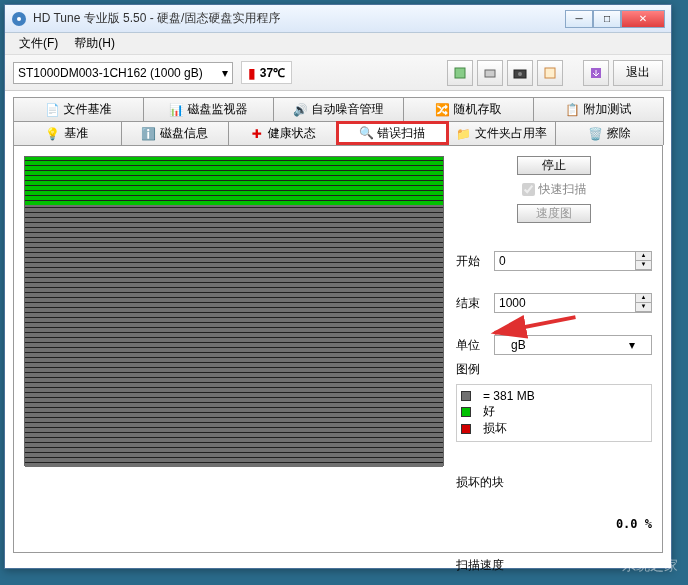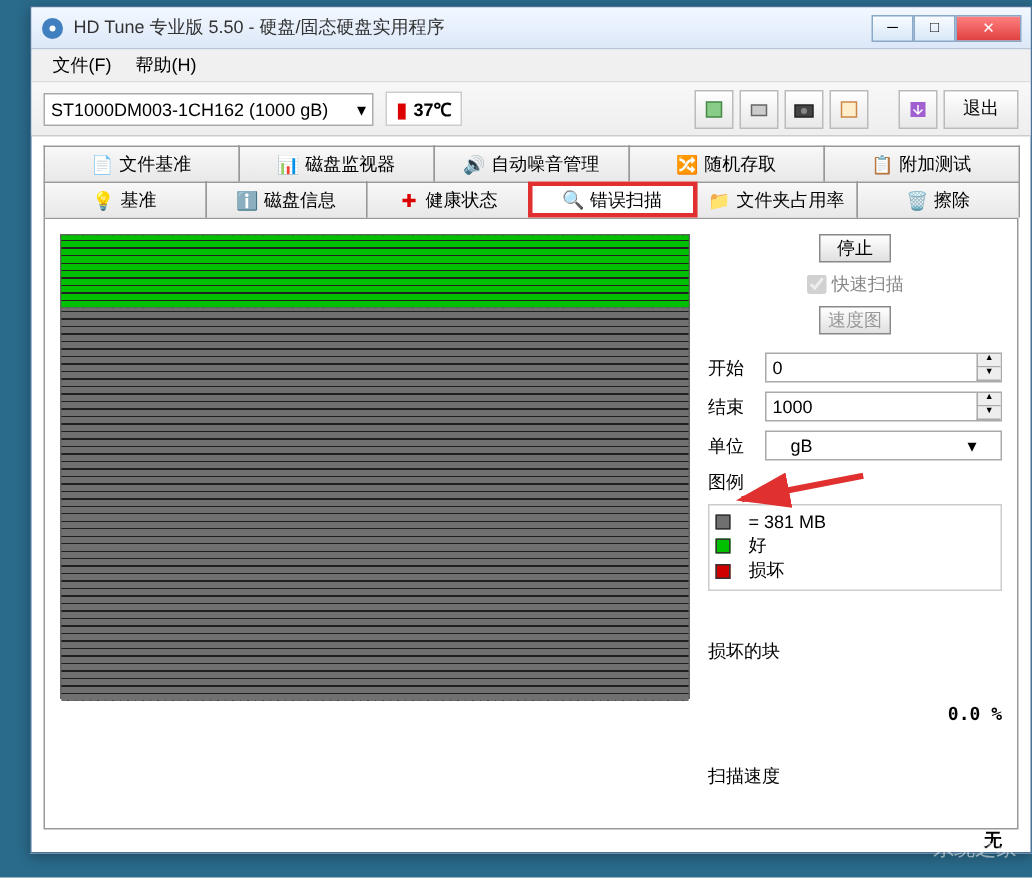--- a/index.html
+++ b/index.html
@@ -1,17 +1,17 @@
 <!DOCTYPE html>
 <html><head>
 <meta charset="utf-8">
 <style>
 * { box-sizing: border-box; margin: 0; padding: 0; font-family: "Microsoft YaHei", SimSun, Arial, sans-serif; font-size: 12px; }
 body { background: #2a6a8a; width: 688px; height: 585px; position: relative; }
-.window { position: absolute; left: 20px; top: 4px; width: 668px; height: 565px; background: #fff; border: 1px solid #4a7299; box-shadow: 0 2px 8px rgba(0,0,0,0.3); }
+.window { position: absolute; left: 4px; top: 4px; width: 668px; height: 565px; background: #fff; border: 1px solid #4a7299; box-shadow: 0 2px 8px rgba(0,0,0,0.3); }
 .titlebar { height: 28px; background: linear-gradient(to bottom, #f2f8ff, #dce8f8); display: flex; align-items: center; padding: 0 6px; border-bottom: 1px solid #b8c8d8; }
 .app-icon { width: 16px; height: 16px; margin-right: 6px; }
 .title-text { flex: 1; color: #333; }
 .win-btns { display: flex; gap: 0; }
 .win-btn { width: 28px; height: 18px; border: 1px solid #8aa8c8; background: linear-gradient(to bottom,#f8fbff,#d8e8f8); display: flex; align-items: center; justify-content: center; cursor: pointer; font-size: 10px; }
 .win-btn.close { background: linear-gradient(to bottom,#ff8080,#e04040); color: #fff; width: 44px; }
 .menubar { height: 22px; background: #f0f0f0; display: flex; align-items: center; padding: 0 6px; border-bottom: 1px solid #ddd; }
 .menuitem { padding: 2px 8px; cursor: pointer; }
 .toolbar { height: 36px; background: linear-gradient(to bottom,#f8f8f8,#eee); display: flex; align-items: center; padding: 0 8px; gap: 8px; border-bottom: 1px solid #ccc; }
 .drive-select { width: 220px; height: 22px; border: 1px solid #aaa; background: #fff; padding: 0 4px; display: flex; align-items: center; justify-content: space-between; }
@@ -24,23 +24,23 @@
 .tabrow { display:flex; }
 .tab { flex:1; height:24px; border:1px solid #999; border-bottom:none; background:linear-gradient(to bottom,#f8f8f8,#e8e8e8); display:flex; align-items:center; justify-content:center; gap:4px; cursor:pointer; font-size:12px; margin-right:-1px;}
 .tab.selected { background:#fff; position:relative; z-index:2; }
 .tab.highlight { border:3px solid #e03030; }
 .tab-icon { width:14px; height:14px; display:inline-flex; align-items:center; justify-content:center; }
 .content { border:1px solid #999; background:#fff; padding:10px; display:flex; gap:12px; height:408px; }
 .scanarea { width:420px; height:310px; border:1px solid #666; position:relative; background:#404040; }
 .grid-green { position:absolute; left:0; top:0; width:100%; height:48px; background:repeating-linear-gradient(0deg,#00c000 0,#00c000 4px,#202020 4px,#202020 5px),repeating-linear-gradient(90deg,transparent 0,transparent 4px,#202020 4px,#202020 5px); background-color:#00c000;}
 .grid-gray { position:absolute; left:0; top:48px; width:100%; height:262px; background:repeating-linear-gradient(0deg,#707070 0,#707070 4px,#202020 4px,#202020 5px),repeating-linear-gradient(90deg,transparent 0,transparent 4px,#202020 4px,#202020 5px); background-color:#707070;}
 .sidepanel { flex:1; display:flex; flex-direction:column; gap:6px; }
-.btn { width:48px; height:22px; margin:0 auto; border:1px solid #888; background:linear-gradient(to bottom,#fff,#e0e0e0); cursor:pointer;}
+.btn { width:74px; height:22px; margin:0 auto; border:1px solid #888; background:linear-gradient(to bottom,#fff,#e0e0e0); cursor:pointer;}
 .chkrow { display:flex; align-items:center; gap:4px; justify-content:center; color:#888;}
-.field { display:flex; align-items:center; gap:6px; }
+.field { display:flex; align-items:center; gap:6px;margin-top:16px; }
 .field label { width:32px; }
 .spinner { flex:1; height:20px; border:1px solid #aaa; display:flex; align-items:center; padding:0 4px; background:#fff; position:relative;}
 .spinner .spins { position:absolute; right:0; top:0; width:16px; height:100%; display:flex; flex-direction:column;}
 .spinner .spins span { flex:1; border-left:1px solid #aaa; border-bottom:1px solid #aaa; font-size:6px; text-align:center; background:#eee;}
 .select { flex:1; height:20px; border:1px solid #aaa; display:flex; align-items:center; justify-content:space-between; padding:0 16px; background:#fff;}
 .legend { border:1px solid #ccc; padding:4px; }
 .legrow { display:flex; align-items:center; gap:12px; font-size:11px;}
 .sq { width:10px; height:10px; border:1px solid #333;}
 .statline { display:flex; justify-content:space-between; font-size:12px;margin-top:20px;}
 .statval { font-family:monospace; font-weight:bold;}

